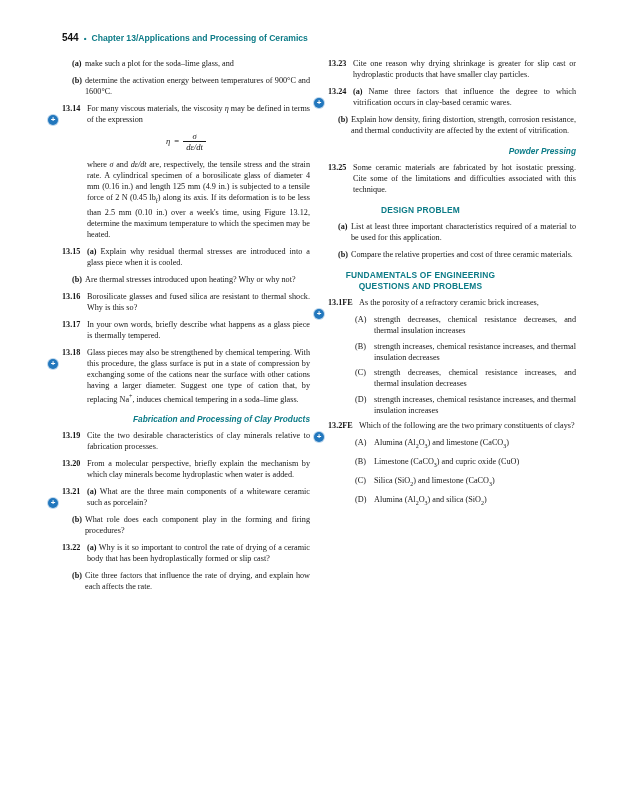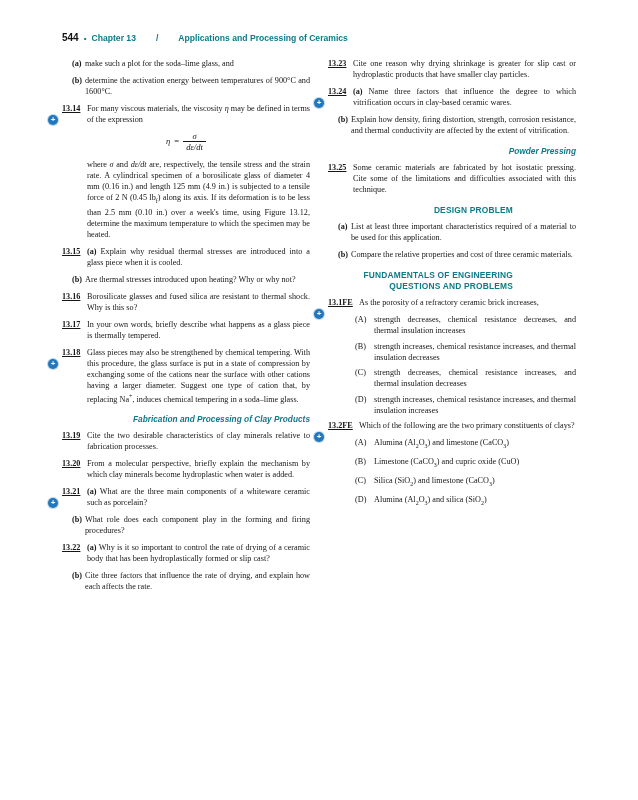--- a/index.html
+++ b/index.html
@@ -6,46 +6,46 @@
   html,body { width:638px; height:800px; background:#ffffff; }
   body { font-family:"Liberation Serif", serif; color:var(--text,#161616); }
 
   .page { position:relative; width:638px; height:800px; background:var(--bg,#fff);
           padding:32px 62px 10px 62px; overflow:hidden; }
 
   .header { display:flex; align-items:baseline; gap:5px; margin-bottom:15px;
             font-family:"Liberation Sans", sans-serif; font-weight:bold; }
   .header .pageno { color:#111; font-size:10px; }
   .header .bullet { color:var(--teal,#0c7b87); font-size:8px; }
-  .header .chap   { color:var(--teal,#0c7b87); font-size:8.6px; display:inline-flex; gap:20px; }
+  .header .chap   { color:var(--teal,#0c7b87); font-size:8.6px; display:inline-flex; gap:0; }
 
   .cols { display:flex; gap:18px; }
   .col  { flex:1 1 0; font-size:8.2px; line-height:11px; text-align:justify; }
 
   .blk { margin-bottom:6px; }
 
   .para { position:relative; padding-left:25px; text-indent:-25px; }
   .para.fe { padding-left:31px; text-indent:-31px; }
-  .pnum { display:inline-block; width:25px; font-weight:bold; text-indent:0;text-decoration:underline; }
+  .pnum { display:inline-block; width:25px; font-weight:bold; text-indent:0; }
   .fe .pnum { width:31px; }
 
   .subpara { position:relative; margin-left:17px; padding-left:6px; text-indent:-13px; }
   .pm { display:inline-block; width:13px; font-weight:bold; text-indent:0; }
 
   .choice { margin-left:27px; padding-left:19px; text-indent:-19px; margin-bottom:4.5px; }
   .cm { display:inline-block; width:19px; text-indent:0; }
 
   .cont { margin-left:25px; }
 
   .h-italic { font-family:"Liberation Sans", sans-serif; color:var(--teal,#0c7b87);
               font-style:italic; font-weight:bold; font-size:8.3px;
               margin:10px 0 5px; text-align:right; }
   .h-caps   { font-family:"Liberation Sans", sans-serif; color:var(--teal,#0c7b87);
               font-weight:bold; font-size:8.4px; letter-spacing:.2px; line-height:11px;
-              margin:10px 0 5px; text-align:right; max-width:185px; }
+              margin:10px 0 5px; text-align:center; max-width:185px; }
 
   .s-i { font-style:italic; }
   .s-b { font-weight:bold; }
   .s-sub { vertical-align:sub;   font-size:6px; }
   .s-sup { vertical-align:super; font-size:6px; }
 
   .plus-icon { position:absolute; left:-14px; top:12px; width:10px; height:10px;
                border-radius:50%; background:var(--blue,#2277bd); color:#fff;
                font:bold 8px/10px "Liberation Sans", sans-serif; text-align:center;
                text-indent:0; display:inline-block; box-shadow:0 0 0 1px #bcd6ec; }

